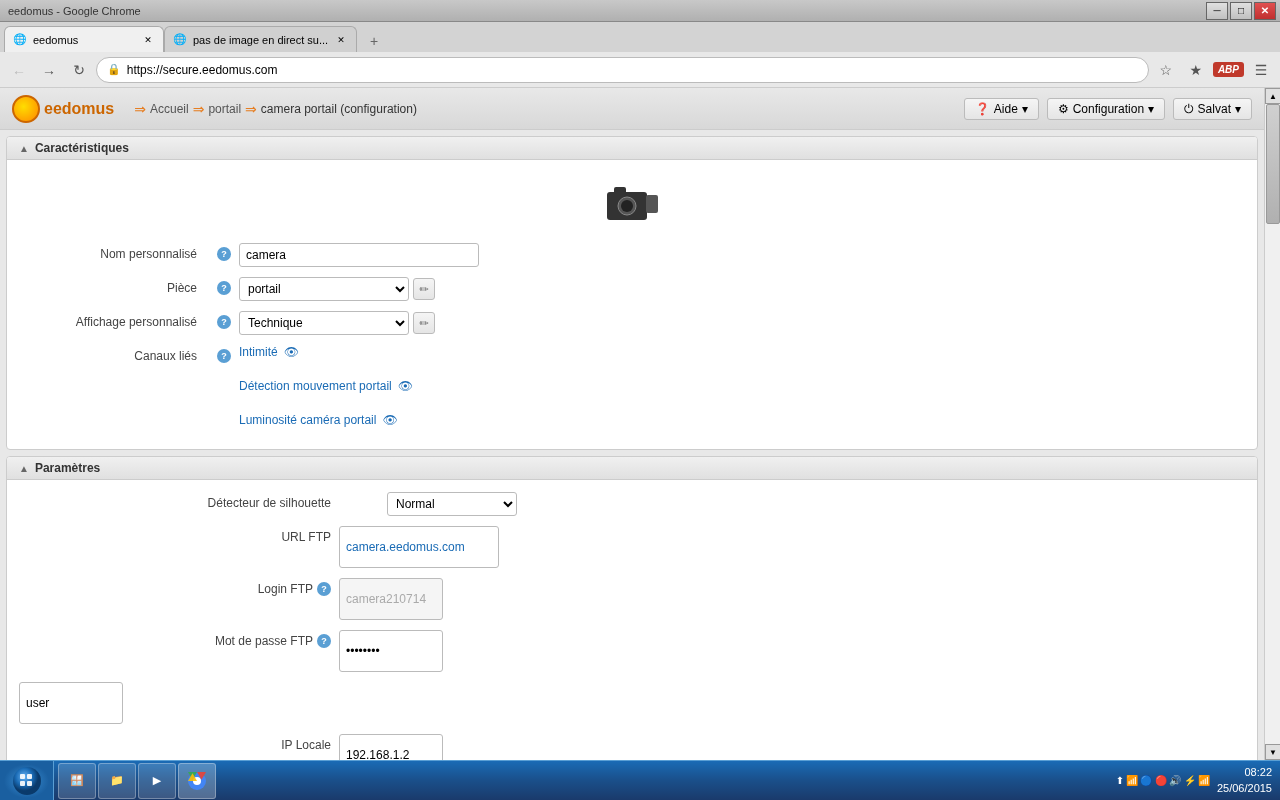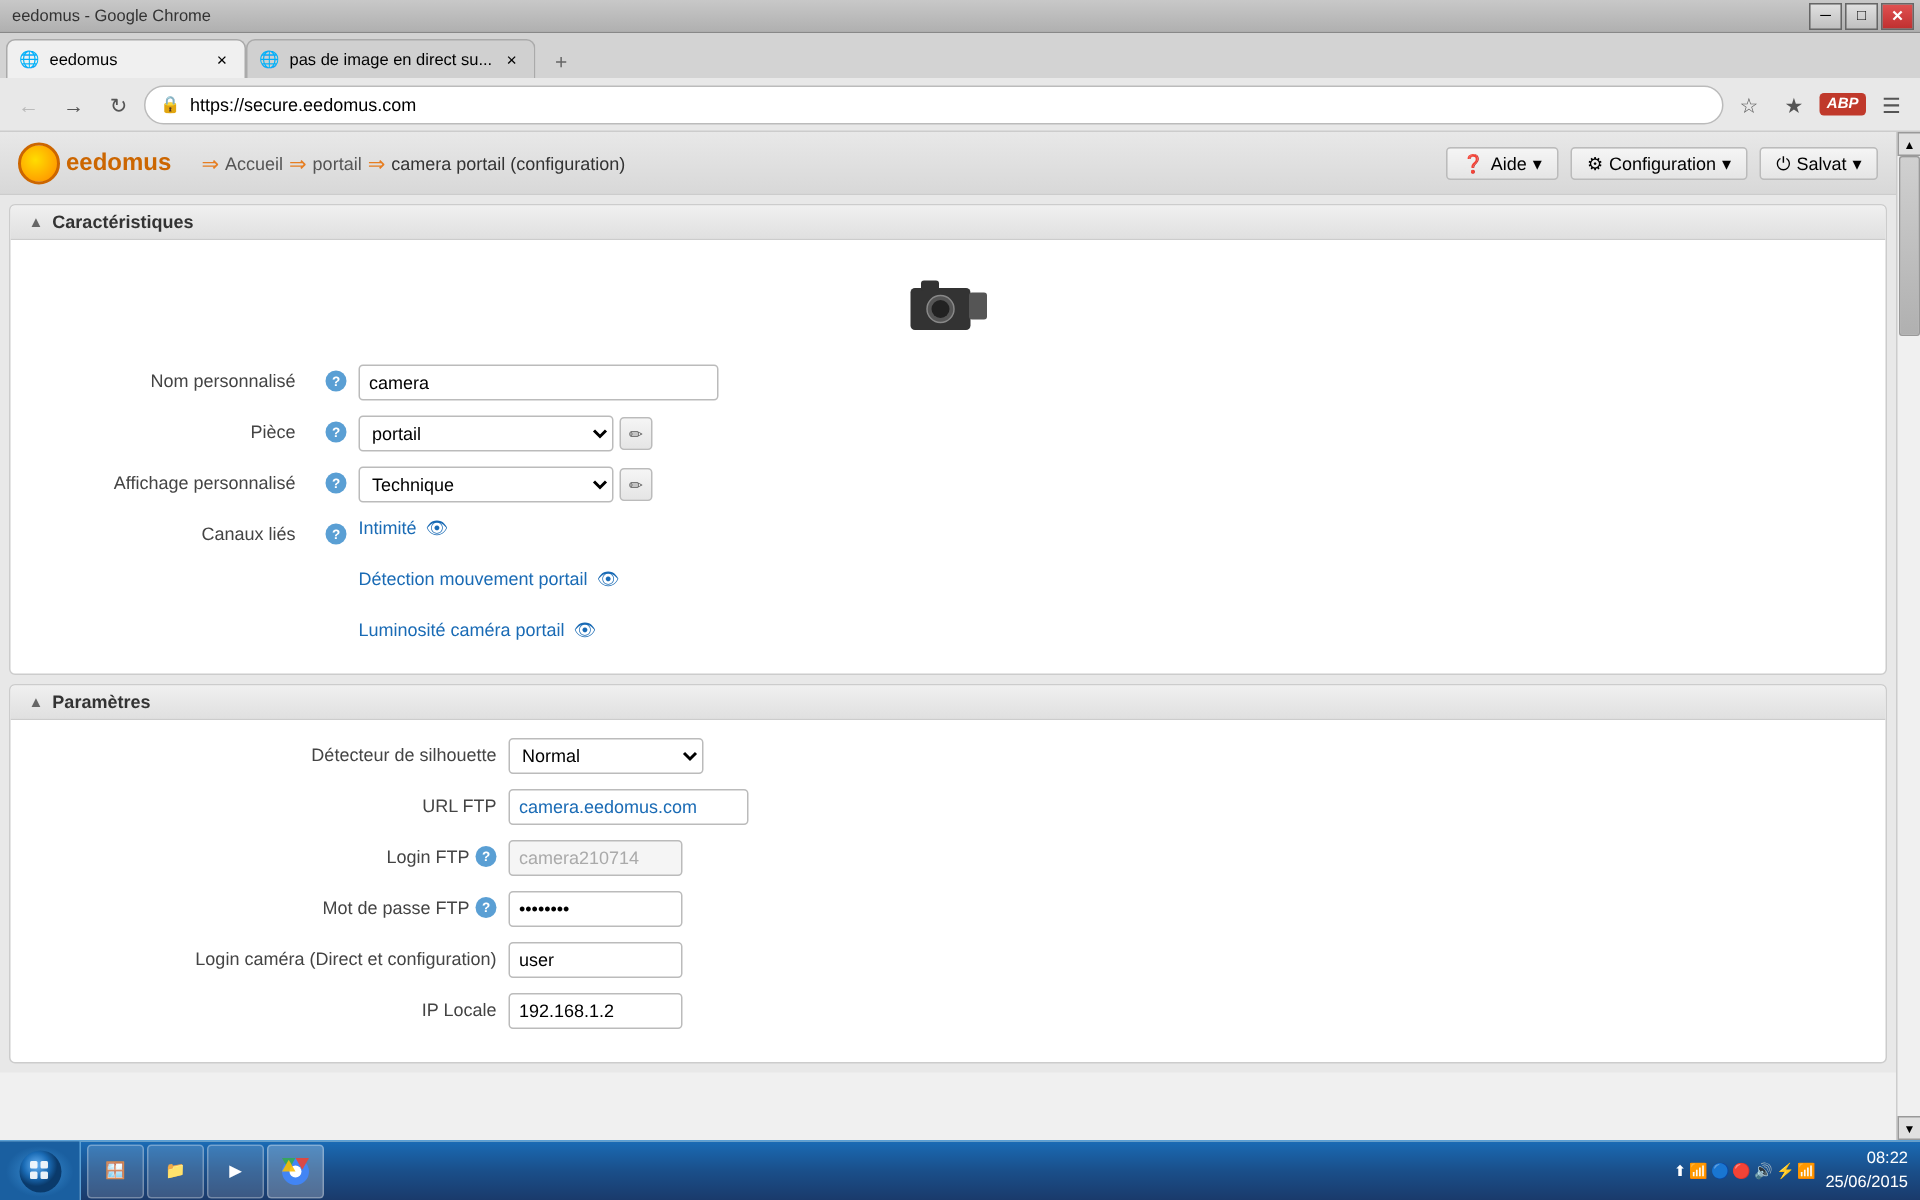--- a/index.html
+++ b/index.html
@@ -200,26 +200,26 @@
     .params-label {
       text-align: right; width: 320px; min-width: 280px; padding-right: 8px;
       padding-top: 4px; font-size: 12px; color: #444;
       display: flex; align-items: center; justify-content: flex-end; gap: 4px;
     }
     .params-form-row {
       display: flex; align-items: flex-start; margin-bottom: 10px;
     }
     .params-input {
       height: 24px; border: 1px solid #bbb; border-radius: 3px;
-      padding: 2px 6px; font-size: 12px; background: white; outline: none;
+      padding: 20px 6px; font-size: 12px; background: white; outline: none;
     }
     .params-input.url { width: 160px; color: #1a6bb5; }
-    .params-input.medium { width: 116px; }
+    .params-input.medium { width: 104px; }
     .params-input.placeholder-gray { color: #aaa; background: #f5f5f5; }
-    .params-select-wrap { display: flex; align-items: center; }
+    .params-select-wrap { display: flex; align-items: center; margin-left: 48px; }
     .params-select {
       height: 24px; border: 1px solid #bbb; border-radius: 3px;
       padding: 2px 4px; font-size: 12px; background: white;
       cursor: pointer; outline: none; width: 130px;
     }
 
     
     .notif-icons { display: flex; align-items: center; gap: 2px; color: white; font-size: 10px; }
 
     
@@ -426,23 +426,20 @@
 
             <div class="params-form-row">
               <div class="params-label">
                 <span>Mot de passe FTP</span>
                 <span class="form-help">?</span>
               </div>
               <input type="password" class="params-input medium" value="ZM123456" style="">
             </div>
 
             <div class="params-form-row">
-              <div class="params-label">
-                <span>Login caméra (Direct et configuration)</span>
-              </div>
               <input type="text" class="params-input medium" value="user" style="">
             </div>
 
 
             <div class="params-form-row">
               <div class="params-label">
                 <span>IP Locale</span>
               </div>
               <input type="text" class="params-input medium" value="192.168.1.2" style="">
             </div>

